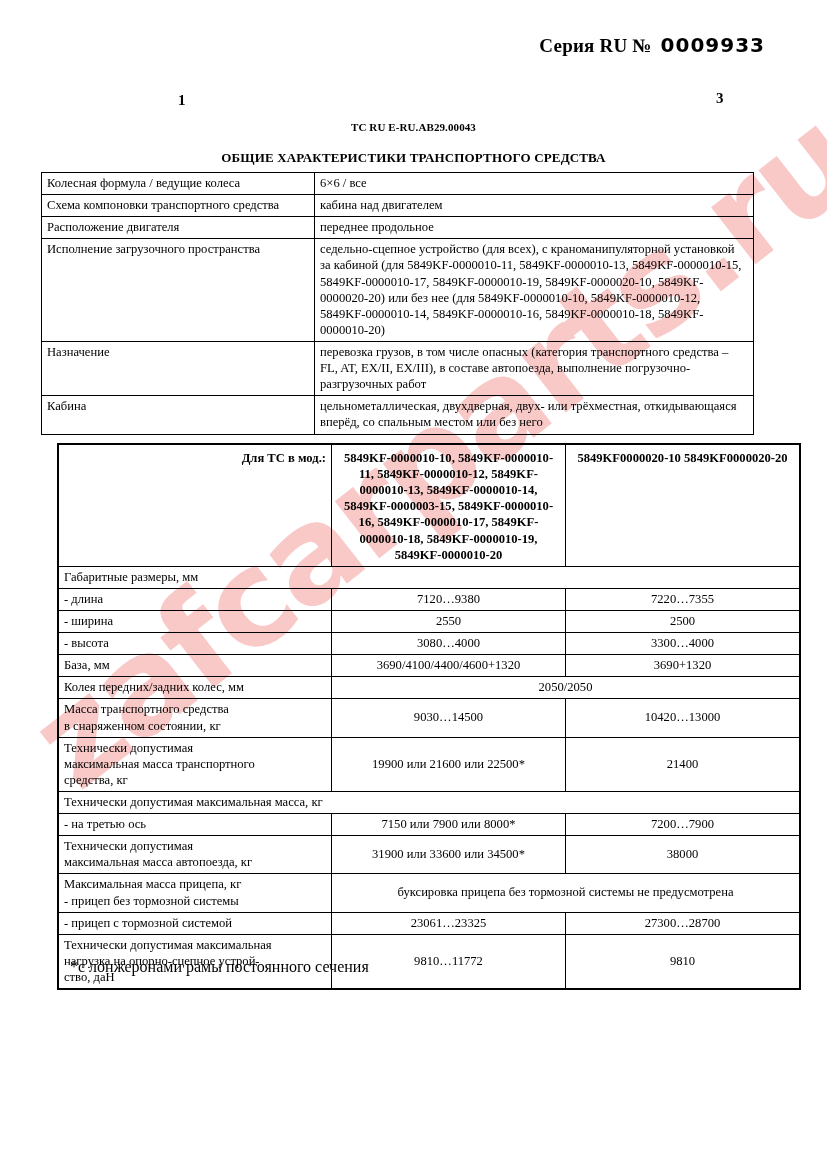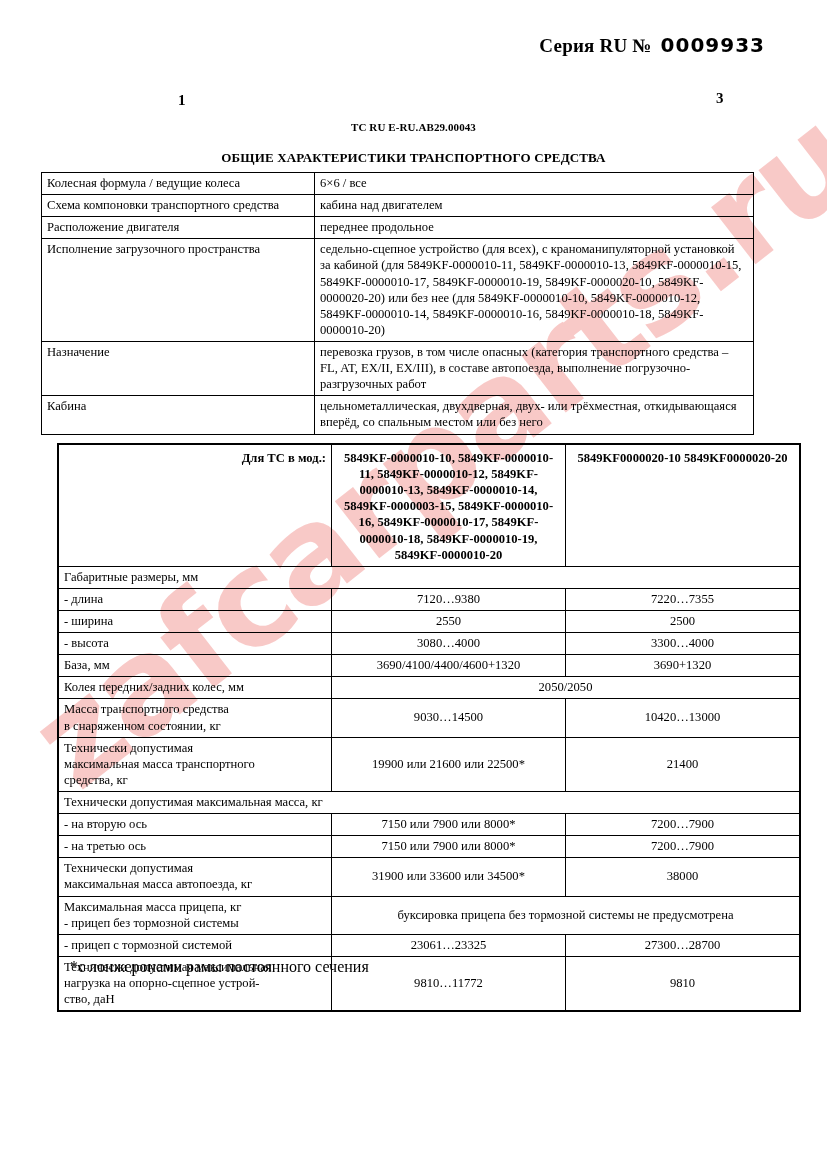--- a/index.html
+++ b/index.html
@@ -263,25 +263,20 @@
 средства, кг</td>
         <td class="col-a center vmid">19900 или 21600 или 22500*</td>
         <td class="col-b center vmid rule-strong-right">21400</td>
       </tr>
 
       <tr>
         <td colspan="3" class="rule-strong-left rule-strong-right">Технически допустимая максимальная масса, кг</td>
       </tr>
 
       <tr>
-        <td class="label rule-strong-left">- на вторую ось</td>
-        <td class="col-a center">7150 или 7900 или 8000*</td>
-        <td class="col-b center rule-strong-right">7200…7900</td>
-      </tr>
-      <tr>
         <td class="label rule-strong-left">- на третью ось</td>
         <td class="col-a center">7150 или 7900 или 8000*</td>
         <td class="col-b center rule-strong-right">7200…7900</td>
       </tr>
 
       <tr>
         <td class="label rule-strong-left" style="white-space:pre-line;">Технически допустимая
 максимальная масса автопоезда, кг</td>
         <td class="col-a center vmid">31900 или 33600 или 34500*</td>
         <td class="col-b center vmid rule-strong-right">38000</td>

